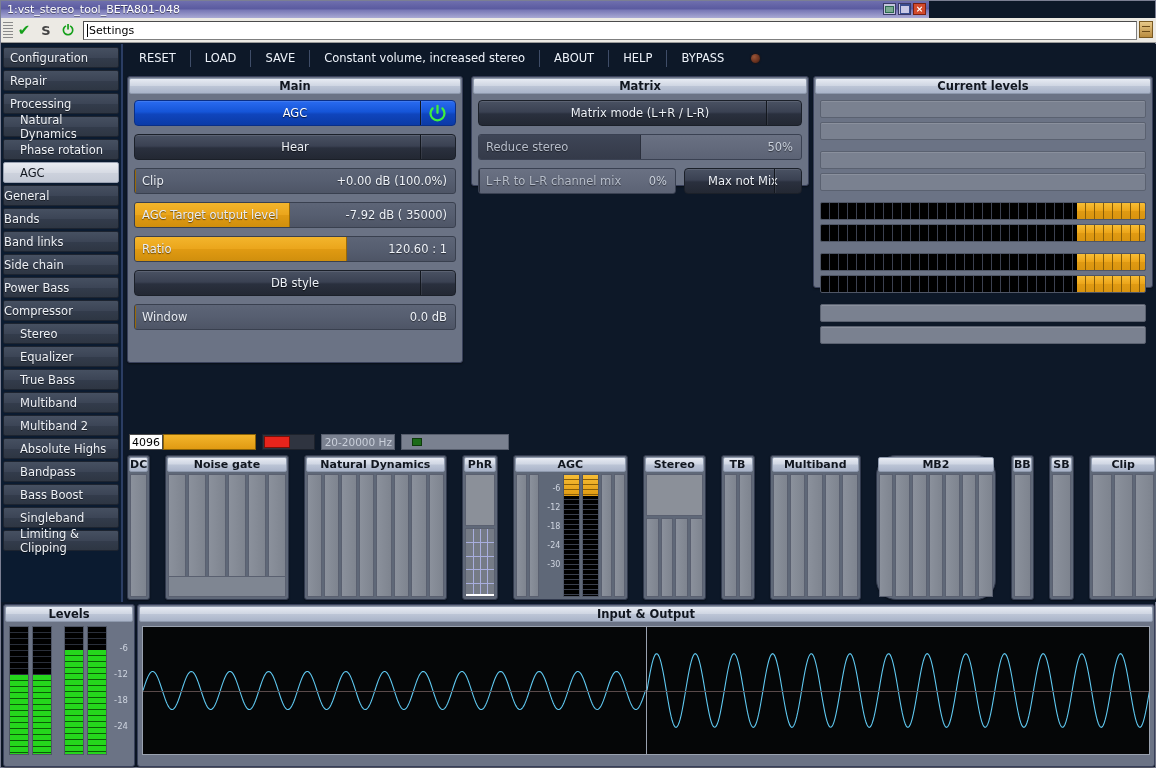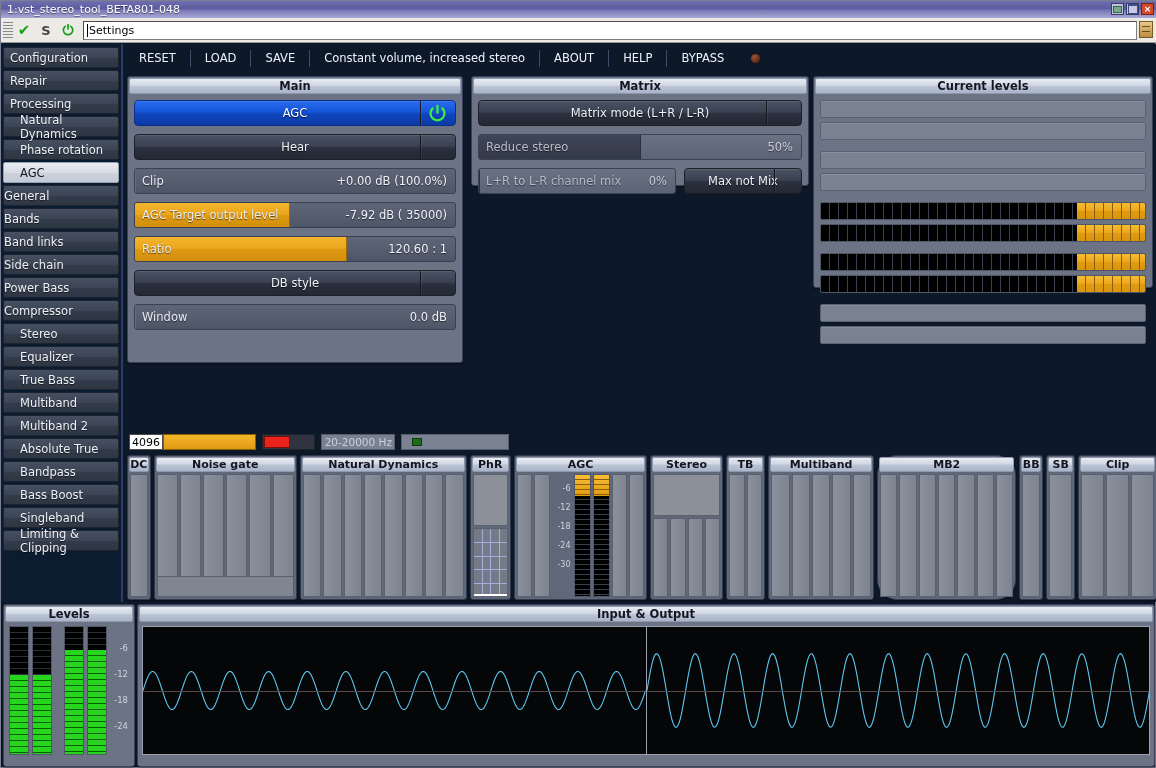--- a/index.html
+++ b/index.html
@@ -1,20 +1,20 @@
 <!DOCTYPE html>
 <html><head>
 <meta charset="utf-8">
 <style>
   html,body{margin:0;padding:0;background:#0a1420;}
   body{width:1156px;height:768px;overflow:hidden;font-family:"DejaVu Sans","Liberation Sans",sans-serif;}
   #app{position:relative;width:1156px;height:768px;background:#0d1828;border:1px solid #7b7f93;box-sizing:border-box;}
 
   
-  .titlebar{position:absolute;left:0;top:0;width:1156px;height:17px;
+  .titlebar{position:absolute;left:0;top:0;width:928px;height:17px;
     background:linear-gradient(to bottom,#6f6fae 0%,#5b5ba0 45%,#7878b6 55%,#a9a9d4 100%);
     display:flex;align-items:center;box-sizing:border-box;}
   .titlebar .tb-text{color:#ffffff;font-size:11px;padding-left:6px;letter-spacing:0px;
     text-shadow:0 1px 0 rgba(0,0,0,.45);white-space:nowrap;}
   .winbtns{position:absolute;right:3px;top:2px;display:flex;gap:2px;}
   .winbtn{width:13px;height:12px;border:1px solid #3a3a66;background:#c3c3dc;
     display:flex;align-items:center;justify-content:center;box-sizing:border-box;}
   .winbtn i{display:block;}
   .wb-min i{width:7px;height:5px;border:1px solid #2c6b4f;background:#7aa890;}
   .wb-max i{width:8px;height:7px;border:1px solid #3a4d8f;background:#c9c9e6;border-top-width:2px;}
@@ -123,21 +123,21 @@
   .mb-num{height:16px;min-width:30px;background:#ffffff;border:1px solid #4a4a4a;color:#000;font-size:11px;
     display:flex;align-items:center;justify-content:center;box-sizing:border-box;padding:0 2px;}
   .mb-bar{height:16px;width:93px;background:linear-gradient(to bottom,#f3b52c,#e09a12);border:1px solid #8a6208;box-sizing:border-box;}
   .mb-red{height:16px;width:56px;background:#2f3440;border:1px solid #1d222c;box-sizing:border-box;display:flex;align-items:center;padding:1px;}
   .mb-red i{display:block;width:26px;height:12px;background:#e8241c;border:1px solid #7c1008;box-sizing:border-box;}
   .mb-hz{height:16px;width:78px;background:#7a8190;border:1px solid #565d6c;box-sizing:border-box;
     color:#c9cfda;font-size:10.5px;display:flex;align-items:center;justify-content:center;}
   .mb-green{height:16px;width:113px;background:#7a8190;border:1px solid #565d6c;box-sizing:border-box;display:flex;align-items:center;padding-left:10px;}
   .mb-green i{display:block;width:10px;height:8px;background:#1c6b18;border:1px solid #0d3a0a;box-sizing:border-box;}
 
-  .strips{position:absolute;left:2px;top:411px;width:1030px;height:145px;display:flex;gap:3px;}
+  .strips{position:absolute;left:2px;top:411px;width:1030px;height:145px;display:flex;gap:15px;}
   .strip{background:#5f6878;border:1px solid #323a4e;border-radius:3px;box-sizing:border-box;
     display:flex;flex-direction:column;box-shadow:0 1px 2px rgba(0,0,0,.4);}
   .strip-hd{height:15px;margin:1px 1px 0 1px;border-radius:2px;
     background:linear-gradient(to bottom,#e7ebf3 0%,#cfd6e3 48%,#bcc5d6 52%,#aab4c9 100%);
     color:#11161f;font-size:11px;font-weight:bold;display:flex;align-items:center;justify-content:center;
     border:1px solid #8e99ad;box-sizing:border-box;}
   .strip-bd{flex:1;margin:2px;display:flex;gap:2px;position:relative;}
   .slider-col{flex:1;background:linear-gradient(to right,#8b919c,#7e848f);border:1px solid #5a6070;box-sizing:border-box;}
   .ng-bottom{position:absolute;left:0;right:0;bottom:0;height:21px;background:#7f8692;border:1px solid #5a6070;box-sizing:border-box;}
 
@@ -224,21 +224,21 @@
       <div class="sb-item lvl2">Bands</div>
       <div class="sb-item lvl2">Band links</div>
       <div class="sb-item lvl2">Side chain</div>
       <div class="sb-item lvl2">Power Bass</div>
       <div class="sb-item lvl2">Compressor</div>
       <div class="sb-item lvl1">Stereo</div>
       <div class="sb-item lvl1">Equalizer</div>
       <div class="sb-item lvl1">True Bass</div>
       <div class="sb-item lvl1">Multiband</div>
       <div class="sb-item lvl1">Multiband 2</div>
-      <div class="sb-item lvl1">Absolute True</div>
+      <div class="sb-item lvl1">Absolute Highs</div>
       <div class="sb-item lvl1">Bandpass</div>
       <div class="sb-item lvl1">Bass Boost</div>
       <div class="sb-item lvl1">Singleband</div>
       <div class="sb-item lvl1">Limiting &amp; Clipping</div>
     </div>
 
   <div class="work">
 
     <div class="toolbar">
       <div class="tbtn">RESET</div>

